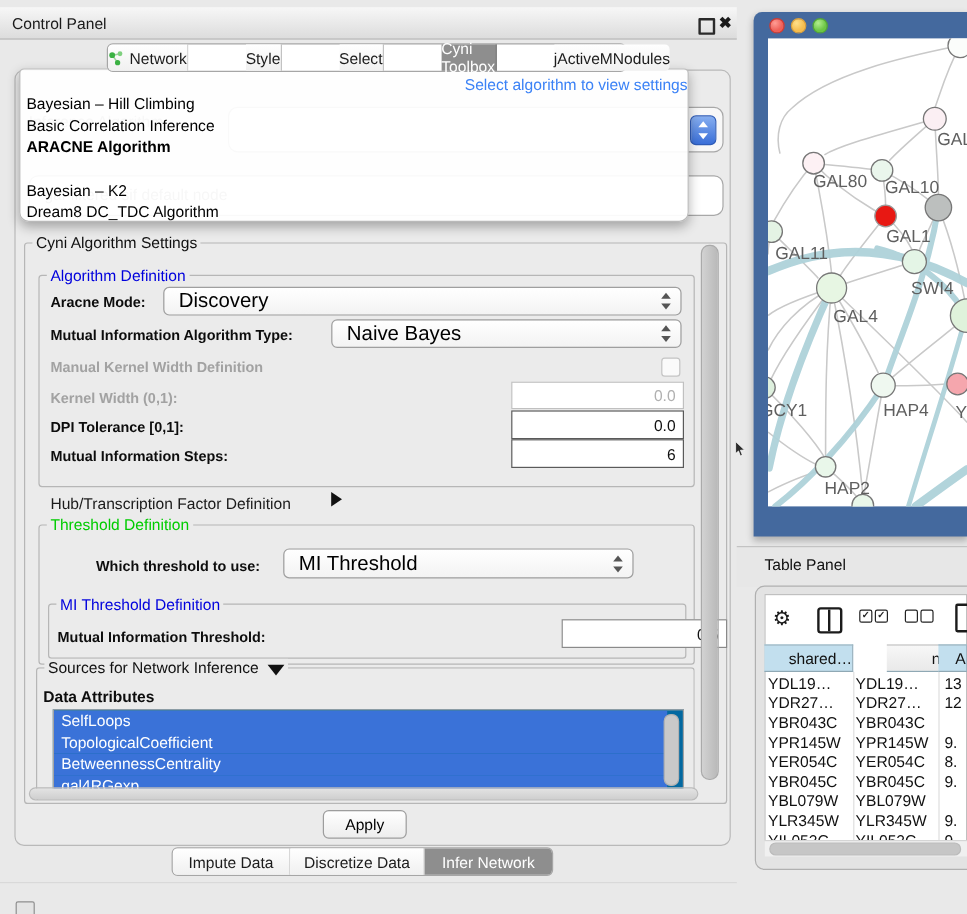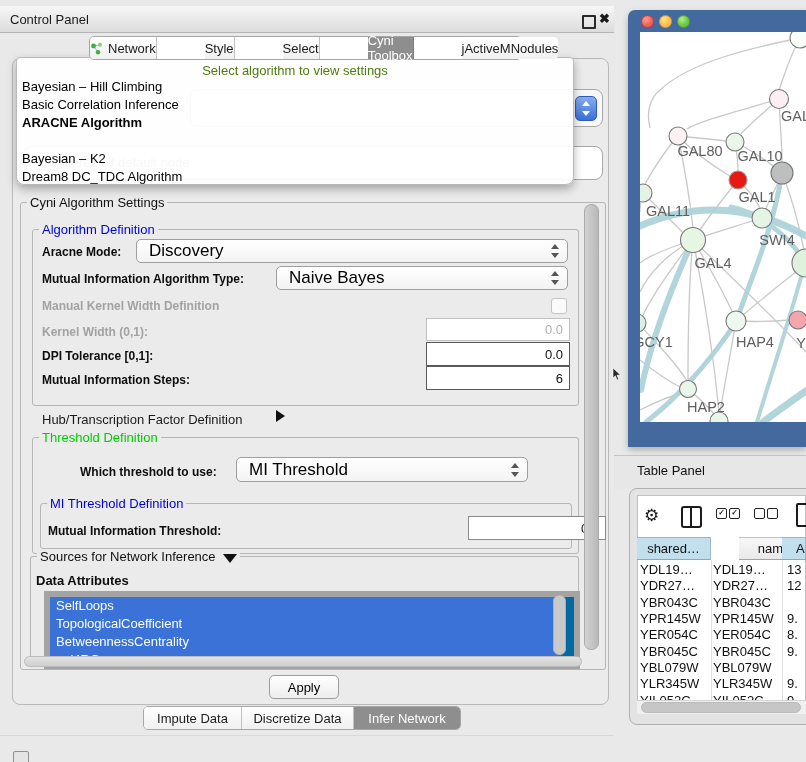--- a/index.html
+++ b/index.html
@@ -30,21 +30,21 @@
   .blue-stepper{z-index:46;width:20px;height:23px;border-radius:5px;
      background:linear-gradient(#86aef0,#3a6fd8);border:1px solid #2f5cb8;}
   .blue-stepper:before,.blue-stepper:after{content:"";position:absolute;left:6px;border-left:4px solid transparent;border-right:4px solid transparent;}
   .blue-stepper:before{top:4px;border-bottom:5px solid #fff;}
   .blue-stepper:after{bottom:4px;border-top:5px solid #fff;}
 
   
   .overlay{left:16px;top:57px;width:556px;height:126px;background:rgba(255,255,255,0.93);
     border:1px solid #b9b9b9;border-radius:4px 4px 8px 8px;z-index:50;
     box-shadow:0 4px 10px rgba(0,0,0,0.3);}
-  .ov-placeholder{width:100%;text-align:center;top:5px;font-size:13px;color:#4d7c0f;}
+  .ov-placeholder{width:100%;text-align:right;top:5px;font-size:13px;color:#3b82f6;}
   .ov-item{left:5px;font-size:13px;color:#000;white-space:nowrap;}
 
   
   .gbox{border:1px solid #b6b6b6;border-radius:3px;}
   .gtitle{position:absolute;top:-8px;left:6px;background:#ebebeb;padding:0 3px;font-size:13px;}
   .blue{color:#0000dd;} .green{color:#00cc00;}
   .lbl{font-size:12px;font-weight:bold;color:#0d0d0d;white-space:nowrap;}
   .lbl.dis{color:#a2a2a2;}
   .plain{font-size:13px;color:#1a1a1a;white-space:nowrap;}
 
@@ -59,21 +59,21 @@
   .field{background:#fff;border:1px solid #5a5a5a;box-sizing:border-box;display:flex;align-items:center;justify-content:flex-end;}
   .field span{font-size:13px;padding-right:6px;}
   .field.dis{border:1px solid #c0c0c0;}
   .field.dis span{color:#b0b0b0;}
 
   .checkbox{width:14px;height:14px;border:1px solid #c4c4c4;border-radius:3px;background:#fafafa;}
 
   .tri-right{width:0;height:0;border-top:6px solid transparent;border-bottom:6px solid transparent;border-left:9px solid #111;}
   .tri-down{width:0;height:0;border-left:7px solid transparent;border-right:7px solid transparent;border-top:9px solid #111;}
 
-  .list{background:#0369a1;border:6px solid #a3a3a3;overflow:hidden;}
+  .list{background:#0369a1;border:1px solid #a3a3a3;overflow:hidden;}
   .list-item{height:18px;line-height:18px;font-size:13px;color:#fff;background:#3a72d8;padding-left:6px;}
   .list-scroll{background:#c9c9c9;border-radius:6px;border:1px solid #b2b2b2;}
 
   .vscroll-thumb{background:linear-gradient(90deg,#d2d2d2,#b9b9b9);border:1px solid #aaa;border-radius:7px;}
   .hscroll-thumb{background:linear-gradient(#e3e3e3,#cfcfcf);border:1px solid #bbb;border-radius:6px;}
 
   .btn{background:linear-gradient(#ffffff,#ededed);border:1px solid #9d9d9d;border-radius:5px;
     display:flex;align-items:center;justify-content:center;font-size:13px;color:#000;}
 
   
@@ -89,21 +89,21 @@
   .tp-header{left:614px;top:455px;width:192px;height:33px;background:#e7e7e7;border-top:1px solid #c3c3c3;}
   .tp-title{left:637px;top:463px;font-size:13px;color:#111;}
   .tp-window{left:629px;top:488px;width:190px;height:235px;background:#e3e3e3;border:1px solid #b0b0b0;border-radius:8px;}
   .tp-content{left:637px;top:495px;width:169px;height:219px;background:#fff;border:1px solid #c0c0c0;box-sizing:border-box;}
   .gear{font-size:17px;color:#1b1b1b;}
   .col-icon{width:17px;height:18px;border:2px solid #1b1b1b;border-radius:3px;}
   .col-icon div{position:absolute;left:7px;top:0;width:2px;height:18px;background:#1b1b1b;}
   .cb-sm{width:9px;height:9px;border:1.5px solid #222;border-radius:2px;font-size:8px;line-height:8px;text-align:center;color:#222;font-weight:bold;}
   .page-icon{width:15px;height:20px;border:2px solid #1b1b1b;border-radius:2px;}
   .th-cell{height:23px;box-sizing:border-box;border-right:1px solid #9fb6c2;border-top:1px solid #9fb6c2;border-bottom:1px solid #8fa8b4;
-    display:flex;align-items:center;justify-content:center;font-size:13px;color:#111;background:#c2dfee;}
+    display:flex;align-items:center;justify-content:flex-end;font-size:13px;color:#111;background:#c2dfee;}
   .th-cell.plainbg{background:linear-gradient(#f7f7f7,#e9e9e9);border-right:1px solid #c0c0c0;border-top:1px solid #c0c0c0;margin-left:28px;}
   .t-row{height:16px;font-size:13px;color:#111;white-space:nowrap;}
   .t-c1{position:absolute;left:3px;} .t-c2{position:absolute;left:76px;} .t-c3{position:absolute;left:150px;}
   .vline{width:1px;background:#dedede;}
 
   .cursor-arrow{z-index:100;}
   .mini-box{left:13px;top:751px;width:14px;height:14px;border:1.5px solid #8f8f8f;border-radius:2px;background:#e4e4e4;}
 </style>
 </head>
 <body>

